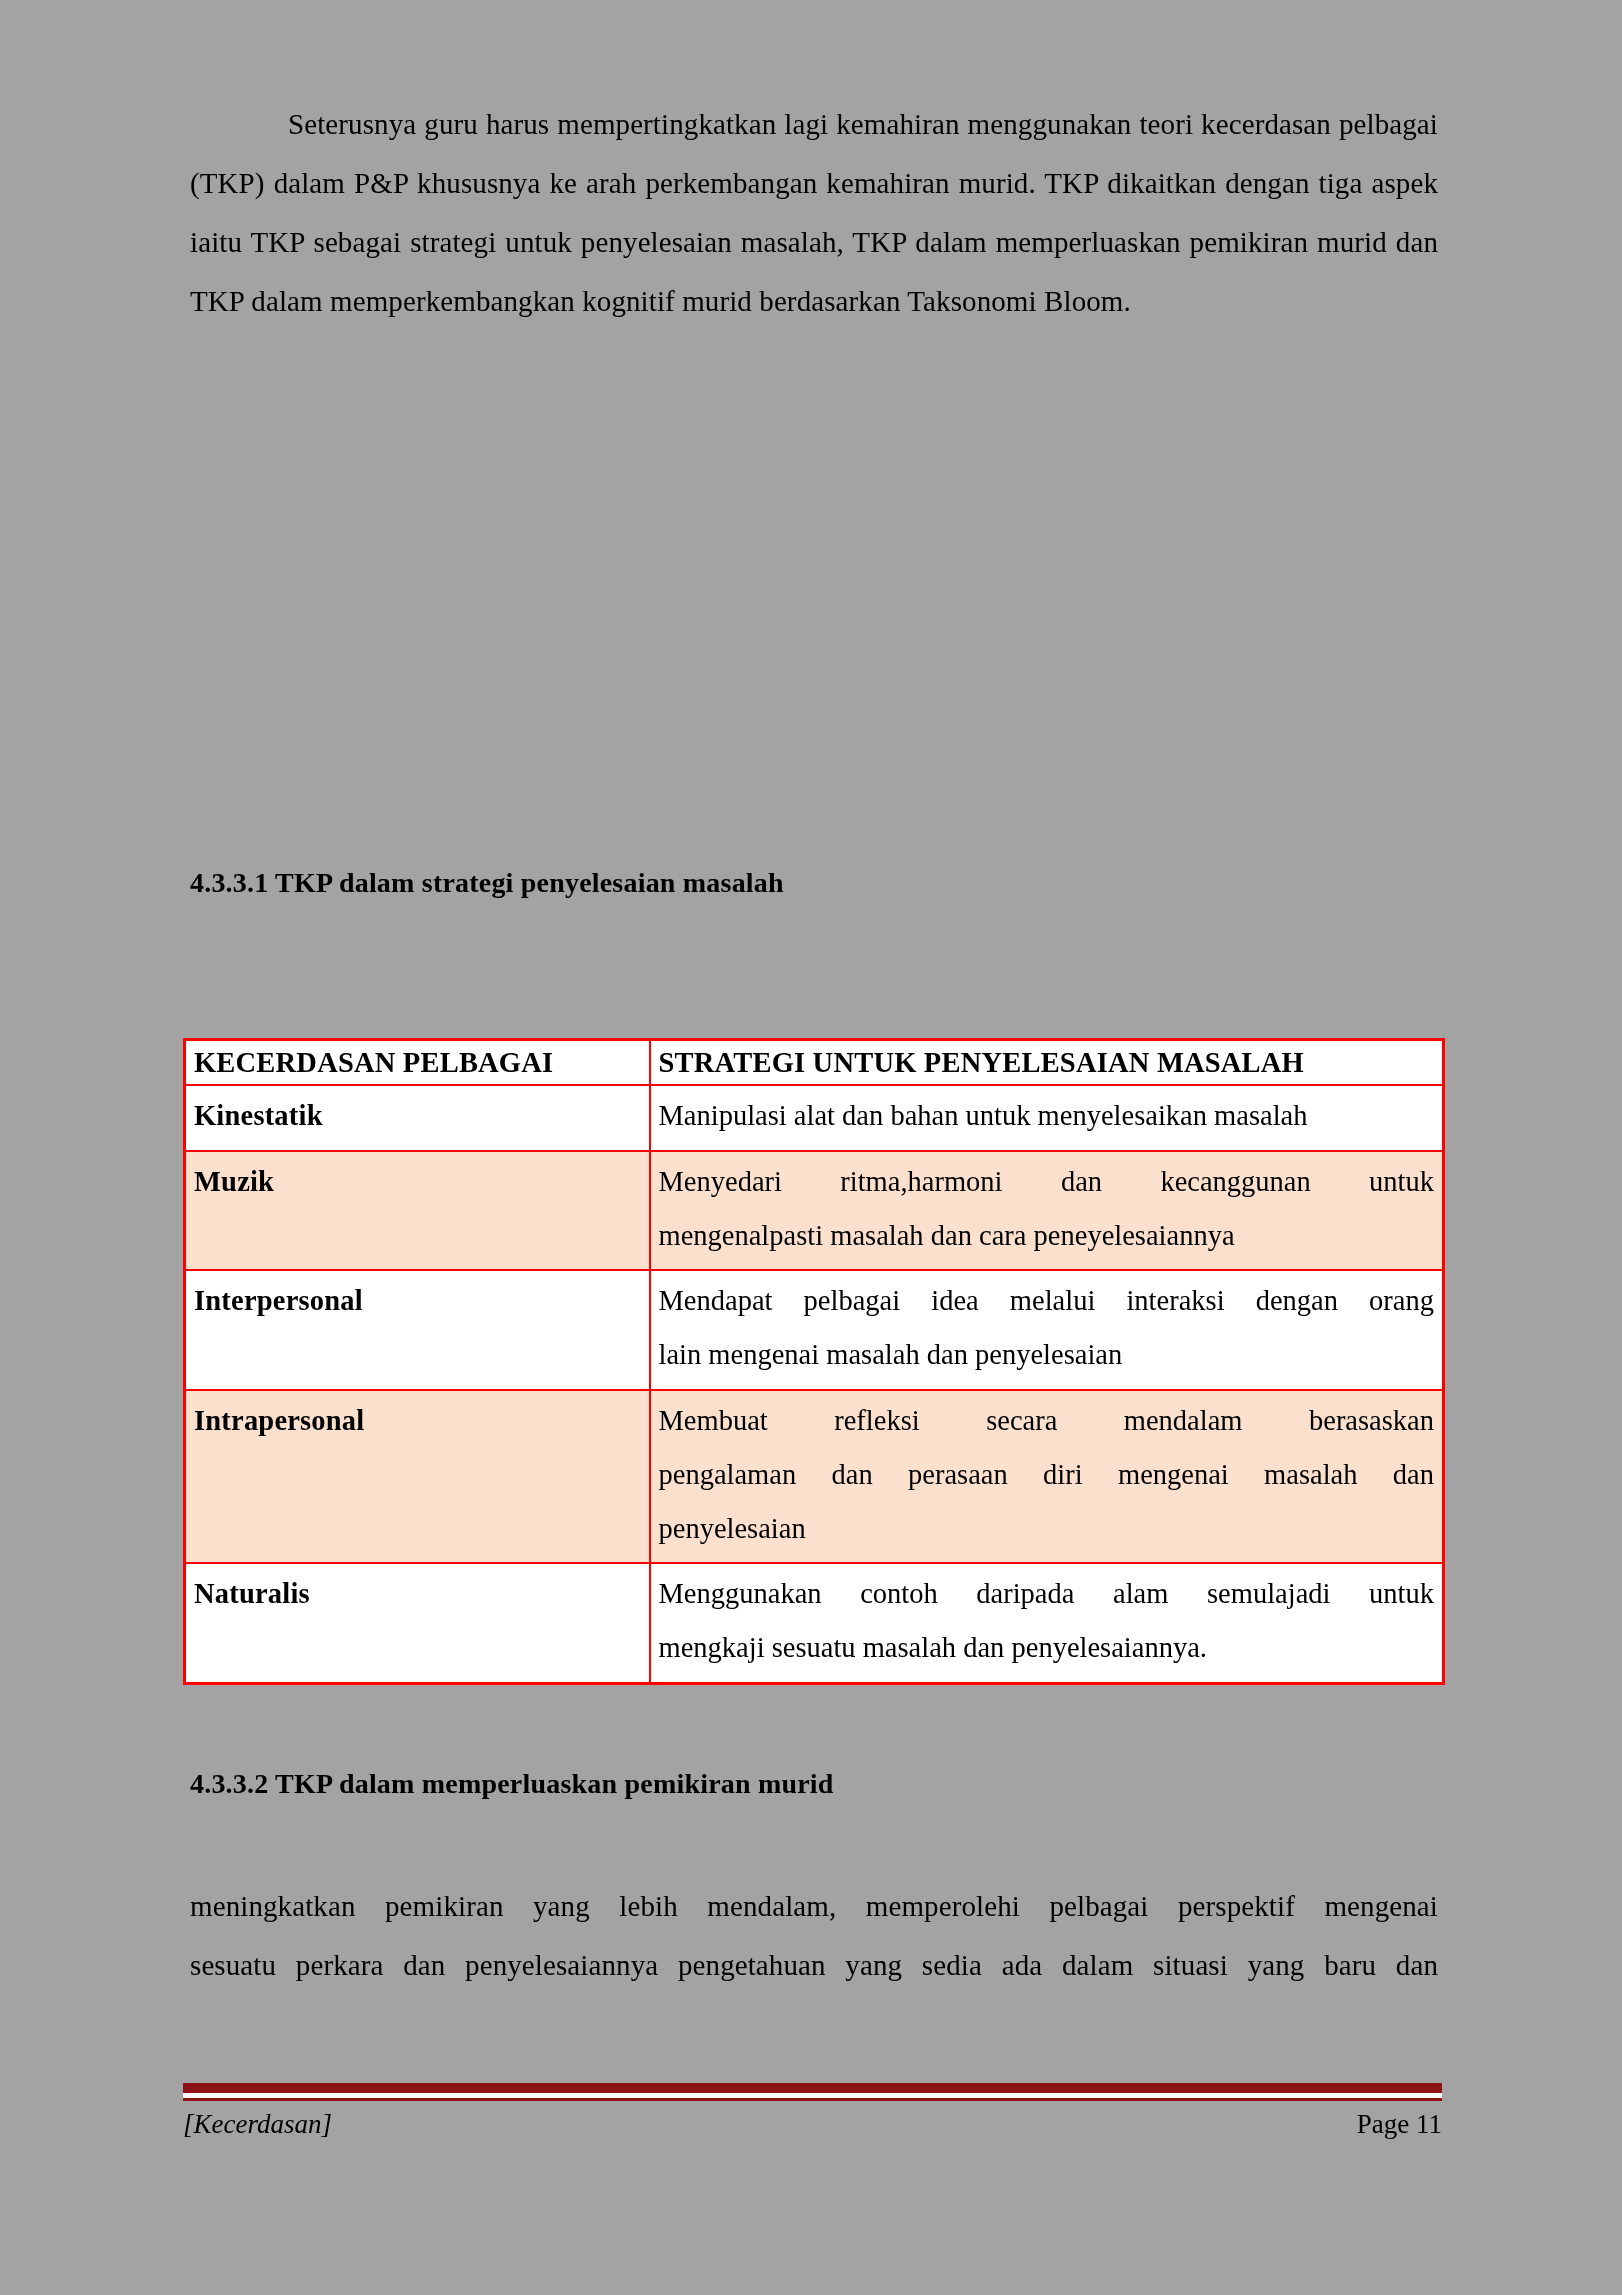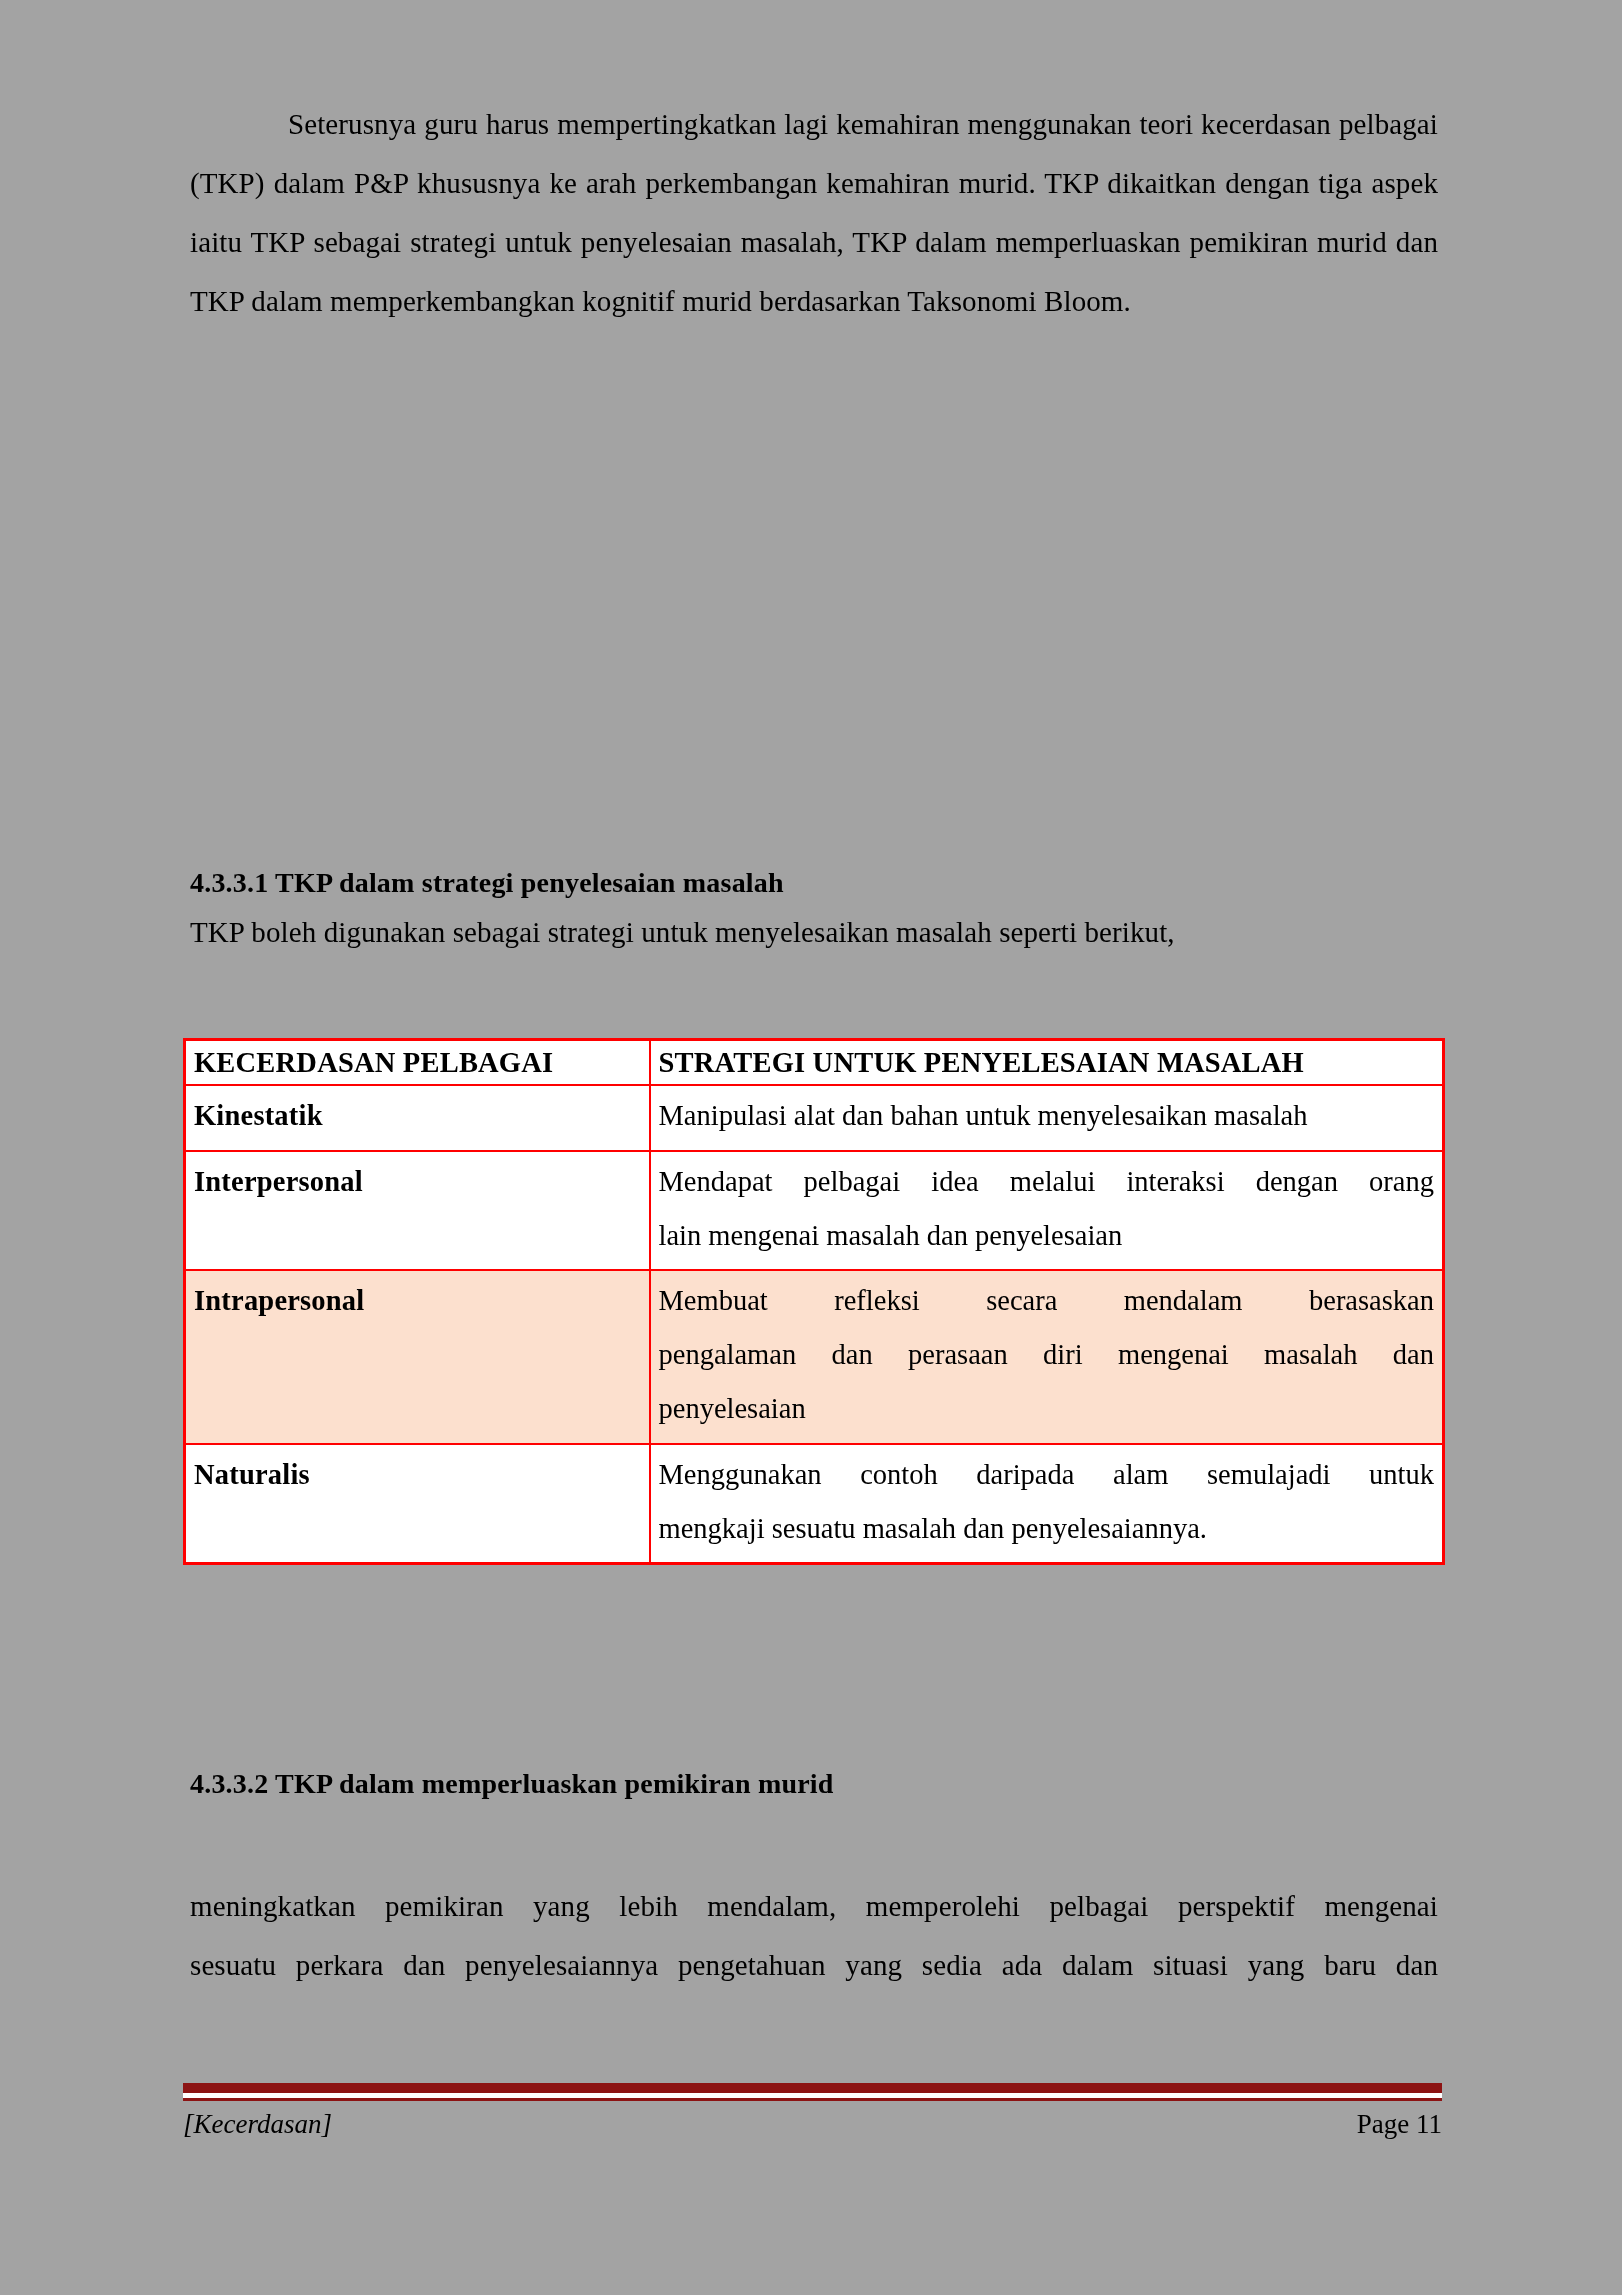--- a/index.html
+++ b/index.html
@@ -149,42 +149,46 @@
 <div class="page">
 
   <div class="content" style="top:95px;">
     <p class="para indent">Seterusnya guru harus mempertingkatkan lagi kemahiran menggunakan teori kecerdasan pelbagai (TKP) dalam P&amp;P khususnya ke arah perkembangan kemahiran murid. TKP dikaitkan dengan tiga aspek iaitu TKP sebagai strategi untuk penyelesaian masalah, TKP dalam memperluaskan pemikiran murid dan TKP dalam memperkembangkan kognitif murid berdasarkan Taksonomi Bloom.</p>
   </div>
 
   <div class="content" style="top:864px;">
     <p class="heading">4.3.3.1 TKP dalam strategi penyelesaian masalah</p>
   </div>
 
-  <div class="content" style="top:903px;">
-    <p class="para">TKP boleh digunakan sebagai strategi untuk menyelesaikan masalah seperti berikut,</p>
-  </div>
 
   <table class="tkp-table">
     <colgroup>
         <col class="c1">
         <col class="c2">
       </colgroup>
     <thead>
       <tr>
         <th>KECERDASAN PELBAGAI</th>
         <th>STRATEGI UNTUK PENYELESAIAN MASALAH</th>
       </tr>
     </thead>
     <tbody>
       <tr class="plain">
         <td class="key">Kinestatik</td>
         <td class="val">
           <span class="ln-plain">Manipulasi alat dan bahan untuk menyelesaikan masalah</span>
         </td>
       </tr>
+      <tr class="fill">
+        <td class="key">Muzik</td>
+        <td class="val">
+          <span class="ln-just">Menyedari ritma,harmoni dan kecanggunan untuk</span>
+          <span class="ln-last">mengenalpasti masalah dan cara peneyelesaiannya</span>
+        </td>
+      </tr>
       <tr class="plain">
         <td class="key">Interpersonal</td>
         <td class="val">
           <span class="ln-just">Mendapat pelbagai idea melalui interaksi dengan orang</span>
           <span class="ln-last">lain mengenai masalah dan penyelesaian</span>
         </td>
       </tr>
       <tr class="fill">
         <td class="key">Intrapersonal</td>
         <td class="val">

